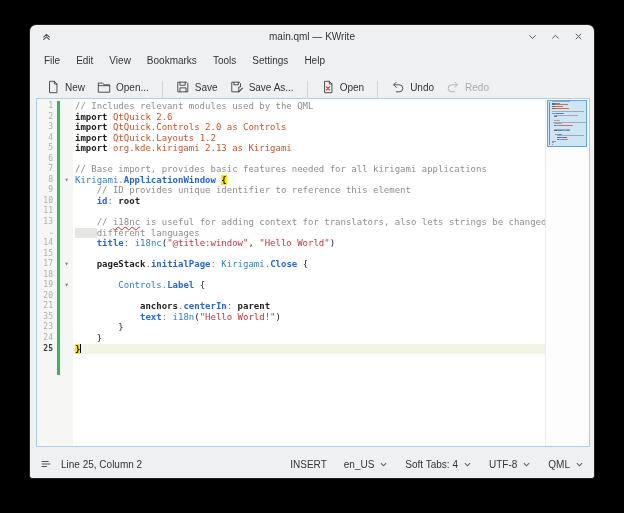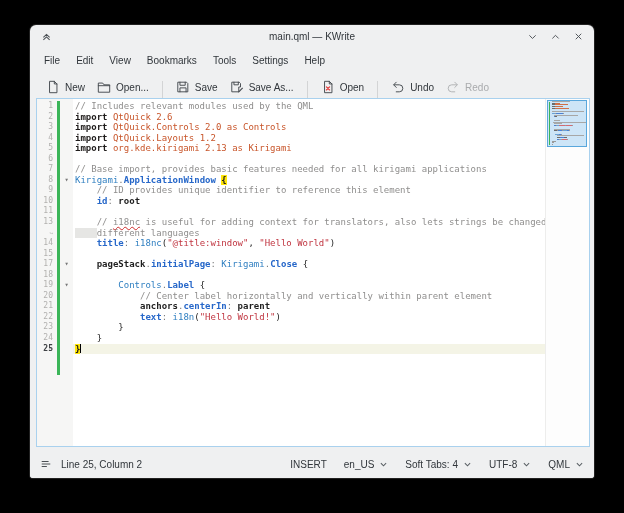--- a/index.html
+++ b/index.html
@@ -302,30 +302,30 @@
         <div class="row">
           <span class="num">19</span>
           <span class="barcell"></span>
           <span class="foldcell">▾</span>
           <pre class="codetext"><span class="pl">        </span><span class="ns">Controls</span><span class="sym">.</span><span class="type">Label</span><span class="pl"> {</span></pre>
         </div>
         <div class="row">
           <span class="num">20</span>
           <span class="barcell"></span>
           <span class="foldcell"></span>
-          <pre class="codetext"><span class="pl">            </span><span class="cm">// Center label horizontally and vertically within parent element</span></pre>
+          <pre class="codetext"><span class="pl">            </span></pre>
         </div>
         <div class="row">
           <span class="num">21</span>
           <span class="barcell"></span>
           <span class="foldcell"></span>
           <pre class="codetext"><span class="pl">            </span><span class="plb">anchors</span><span class="sym">.</span><span class="prop">centerIn</span><span class="sym">:</span><span class="plb"> parent</span></pre>
         </div>
         <div class="row">
-          <span class="num">22</span>
+          <span class="num">35</span>
           <span class="barcell"></span>
           <span class="foldcell"></span>
           <pre class="codetext"><span class="pl">            </span><span class="prop">text</span><span class="sym">:</span><span class="pl"> </span><span class="fn">i18n</span><span class="pl">(</span><span class="str">"Hello World!"</span><span class="pl">)</span></pre>
         </div>
         <div class="row">
           <span class="num">23</span>
           <span class="barcell"></span>
           <span class="foldcell"></span>
           <pre class="codetext"><span class="pl">        }</span></pre>
         </div>

